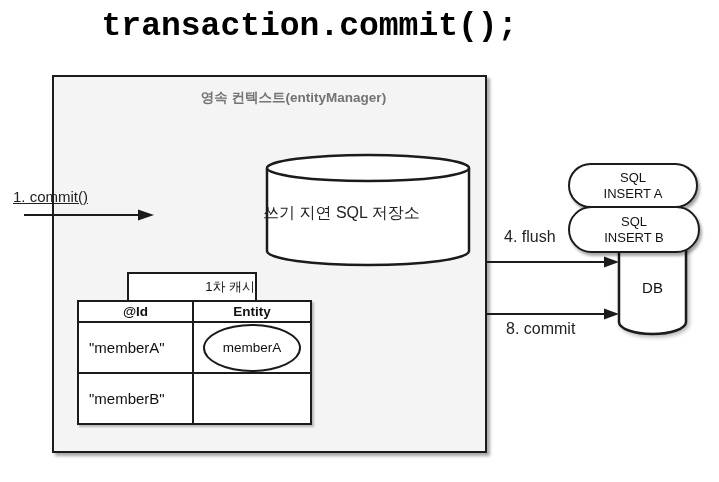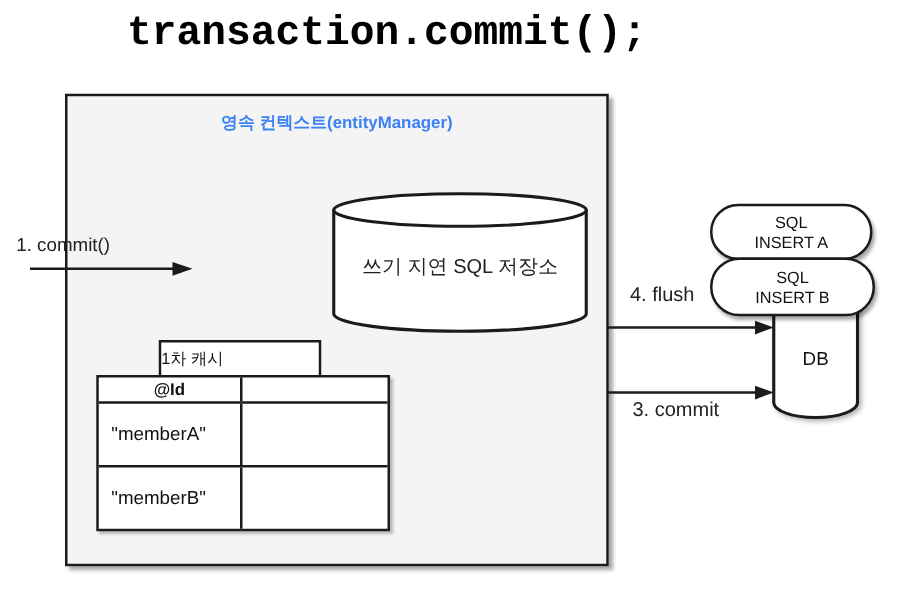--- a/index.html
+++ b/index.html
@@ -16,30 +16,30 @@
     font-weight:bold;font-size:33px;letter-spacing:0px;color:#000;
   }
   
   .ctx-box{
     left:52px;top:75px;width:435px;height:378px;box-sizing:border-box;
     border:2.5px solid #1b1b1b;background:#f4f4f4;
     box-shadow:3px 3px 3px rgba(0,0,0,0.35);
   }
   .ctx-title{
     left:52px;top:89px;width:435px;text-align:center;
-    font-size:13.5px;font-weight:bold;color:#3b82f6;
+    font-size:13.5px;font-weight:bold;color:#737373;padding-left:24px;
   }
   
   .cyl-wrap{left:263px;top:152px;width:210px;height:116px;}
-  .cyl-label{left:263px;top:203px;width:210px;text-align:center;font-size:16px;color:#222;}
+  .cyl-label{left:263px;top:203px;width:210px;text-align:left;font-size:16px;color:#222;}
   
   .cache-label{
     left:127px;top:272px;width:130px;height:48px;box-sizing:border-box;
     border:2px solid #1b1b1b;background:#fff;
-    font-size:13px;font-weight:normal;text-align:left;line-height:26px;
+    font-size:13px;font-weight:normal;text-align:right;line-height:26px;
   }
   
   .cache-table{
     left:77px;top:300px;width:235px;height:125px;box-sizing:border-box;
     border:2px solid #1b1b1b;background:#fff;display:flex;flex-direction:column;
     box-shadow:2px 2px 2px rgba(0,0,0,0.25);
   }
   .tr{display:flex;flex:1;border-top:2px solid #1b1b1b;}
   .tr.head{flex:0 0 19px;border-top:none;}
   .td{box-sizing:border-box;display:flex;align-items:center;text-align:right;}
@@ -48,21 +48,21 @@
   .tr.head .td{justify-content:center;padding-left:0;font-weight:bold;font-size:13.5px;line-height:17px;}
   .id-text{font-size:15px;}
   .ellipse{
     width:94px;height:44px;border:2px solid #1b1b1b;border-radius:50%;
     display:flex;align-items:center;justify-content:center;font-size:13.5px;background:#fff;
   }
   
   svg.arrow{overflow:visible;}
   .arrow line{stroke:#1b1b1b;stroke-width:2;}
   .arrow polygon{fill:#1b1b1b;}
-  .lbl-commit-in{left:13px;top:188px;font-size:15px;color:#222;}
+  .lbl-commit-in{left:13px;top:188px;font-size:15px;color:#222;text-decoration:underline;}
   .lbl-flush{left:504px;top:228px;font-size:16px;color:#222;}
   .lbl-commit-out{left:506px;top:320px;font-size:16px;color:#222;}
   
   .stadium{
     box-sizing:border-box;border:2px solid #1b1b1b;background:#fff;border-radius:24px;
     display:flex;flex-direction:column;align-items:center;justify-content:center;
     font-size:13px;line-height:16px;text-align:center;
     box-shadow:2px 3px 3px rgba(0,0,0,0.35);
   }
   .sql-a{left:568px;top:163px;width:130px;height:45px;}
@@ -86,24 +86,28 @@
     <ellipse cx="105" cy="16" rx="101" ry="13" fill="#ffffff" stroke="#1b1b1b" stroke-width="2.5"></ellipse>
   </svg>
 </div>
 <div class="abs cyl-label">쓰기 지연 SQL 저장소</div>
 
 <div class="abs cache-label">1차 캐시</div>
 
 <div class="abs cache-table">
   <div class="tr head">
     <div class="td c1">@Id</div>
+    <div class="td c2">Entity</div>
   </div>
   <div class="tr">
     <div class="td c1">
       <span class="id-text">"memberA"</span>
+    </div>
+    <div class="td c2">
+      <div class="ellipse">memberA</div>
     </div>
   </div>
   <div class="tr">
     <div class="td c1">
       <span class="id-text">"memberB"</span>
     </div>
   </div>
 </div>
 
 <div class="abs lbl-commit-in">1. commit()</div>
@@ -111,21 +115,21 @@
   <line x1="6" y1="10" x2="122" y2="10"></line>
   <polygon points="120,4.5 136,10 120,15.5"></polygon>
 </svg>
 
 <div class="abs lbl-flush">4. flush</div>
 <svg class="abs arrow" style="left:486px;top:252px;" width="136" height="20">
   <line x1="0" y1="10" x2="120" y2="10"></line>
   <polygon points="118,4.5 133,10 118,15.5"></polygon>
 </svg>
 
-<div class="abs lbl-commit-out">3. commit</div>
+<div class="abs lbl-commit-out">8. commit</div>
 <svg class="abs arrow" style="left:486px;top:304px;" width="136" height="20">
   <line x1="0" y1="10" x2="120" y2="10"></line>
   <polygon points="118,4.5 133,10 118,15.5"></polygon>
 </svg>
 
 <div class="abs db-wrap">
   <svg width="73" height="100">
     <path d="M3,2 L3,82 A33.5,12 0 0 0 70,82 L70,2 Z" fill="#ffffff" stroke="#1b1b1b" stroke-width="2.5"></path>
   </svg>
 </div>

